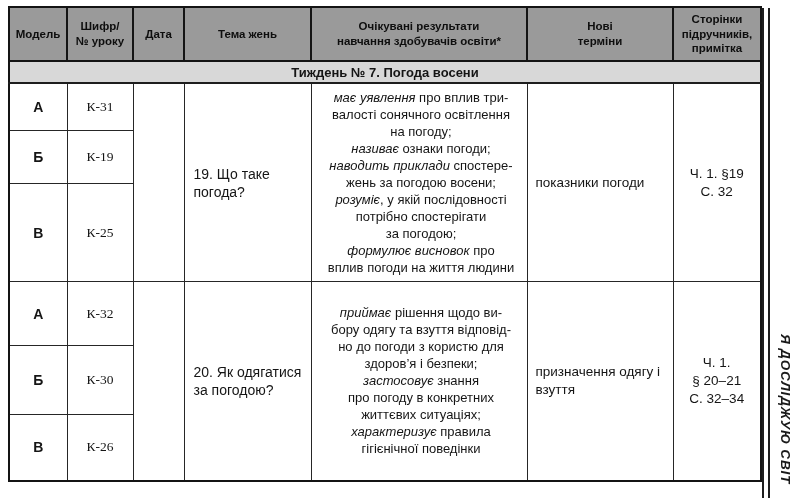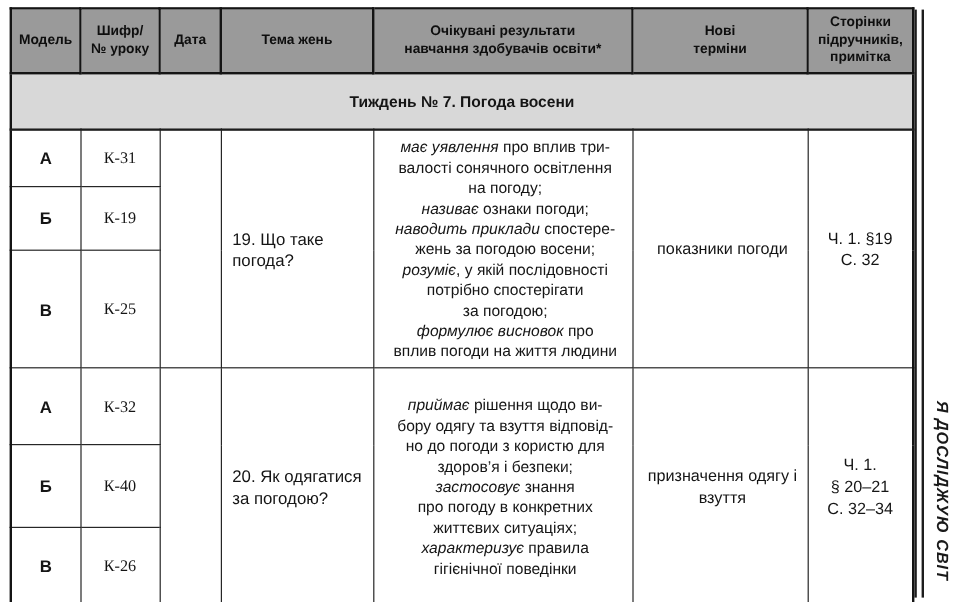--- a/index.html
+++ b/index.html
@@ -48,21 +48,21 @@
   tr.band td {
     background: #d8d8d8;
     border-left: 2px solid #141414;
     border-right: 2px solid #141414;
     border-top: 2px solid #141414;
     border-bottom: 2px solid #1d1d1d;
     font-size: 13px;
     font-weight: bold;
     text-align: center;
     height: 22px;
-    padding: 15px 0;
+    padding: 2px 0;
   }
 
   td.model {
     text-align: center;
     font-weight: bold;
     font-size: 14px;
   }
   td.code {
     text-align: center;
     font-size: 13.5px;
@@ -79,21 +79,21 @@
     font-size: 13px;
     line-height: 17px;
     padding: 5px 4px 5px 8px;
     text-align: center;
   }
   td.results em { font-style: italic; }
   td.terms {
     font-size: 13.5px;
     line-height: 18px;
     padding: 4px 4px 4px 8px;
-    text-align: center;
+    text-align: left;
   }
   td.pages {
     font-size: 13.5px;
     line-height: 18px;
     text-align: center;
     padding: 4px 2px;
   }
 
   tr.h-a1 { height: 44px; }
   tr.h-b1 { height: 50px; }
@@ -209,21 +209,21 @@
 </span><em>характеризує</em><span> правила
 гігієнічної поведінки</span></td>
       <td class="terms" rowspan="3">призначення одягу і
 взуття</td>
       <td class="pages" rowspan="3">Ч. 1.
 § 20–21
 С. 32–34</td>
     </tr>
     <tr class="h-b2">
       <td class="model">Б</td>
-      <td class="code">К-40</td>
+      <td class="code">К-30</td>
     </tr>
     <tr class="h-v2">
       <td class="model">В</td>
       <td class="code">К-26</td>
     </tr>
   </tbody>
     </table>
 
   <div class="margin-rule"></div>
 

